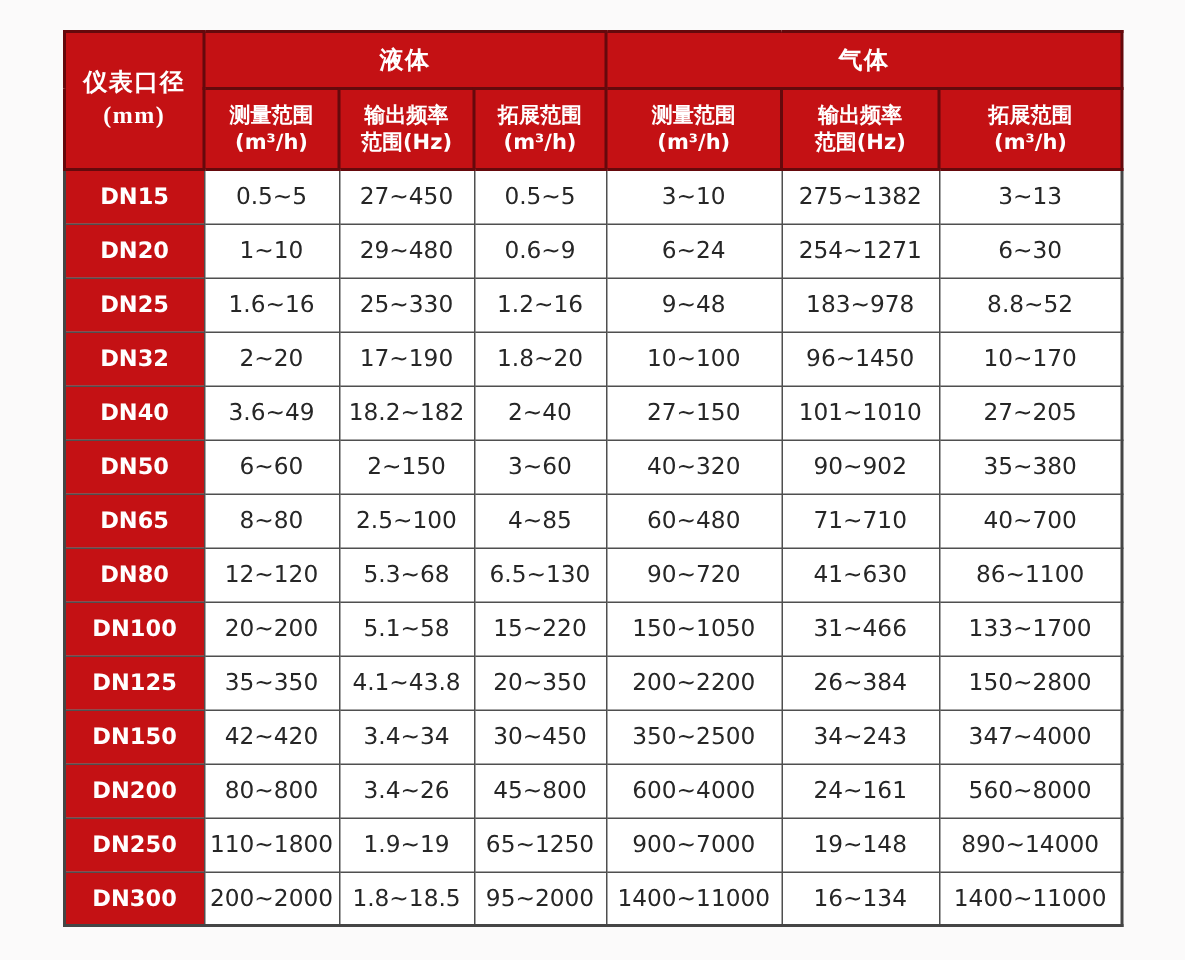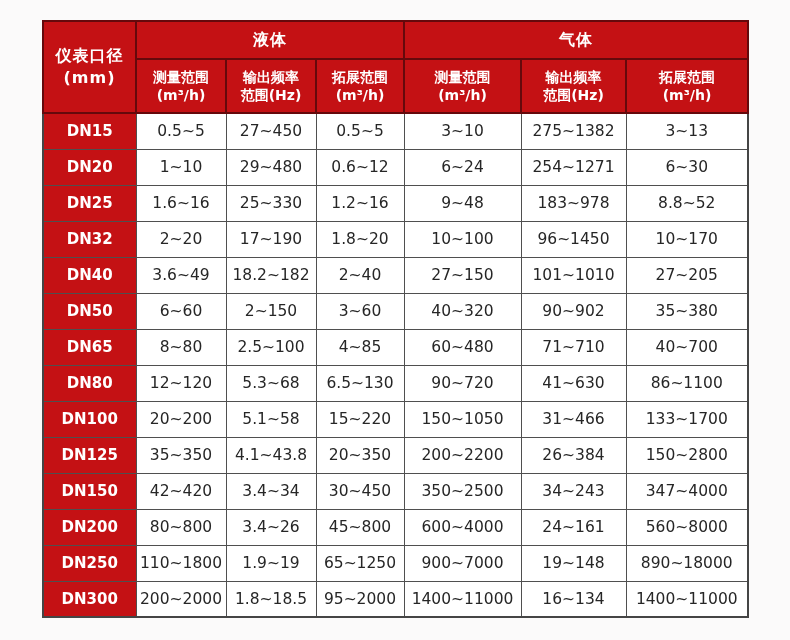--- a/index.html
+++ b/index.html
@@ -29,21 +29,21 @@
   }
   table.spec thead th{
     background:var(--red);
     color:var(--header-text);
     border:2px solid var(--header-line);
     font-weight:bold;
     text-align:center;
     vertical-align:middle;
     padding:0;
   }
-  th.corner{width:93px;font-size:15px;line-height:1.35;}
+  th.corner{width:93px;font-size:15px;line-height:1.35;font-family:Liberation Serif, serif;}
   tr.group-row th{height:38px;font-size:16px;letter-spacing:1px;}
   tr.sub-row th{height:54px;font-size:14px;line-height:1.3;}
   tr.sub-row th span{display:block;}
   table.spec tbody tr{height:36px;}
   table.spec tbody th.dn{
     background:var(--red);
     color:var(--header-text);
     font-weight:bold;
     font-size:15px;
     text-align:center;
@@ -119,21 +119,21 @@
           <td>27~450</td>
           <td>0.5~5</td>
           <td>3~10</td>
           <td>275~1382</td>
           <td>3~13</td>
         </tr>
         <tr>
           <th class="dn">DN20</th>
           <td>1~10</td>
           <td>29~480</td>
-          <td>0.6~12</td>
+          <td>0.6~9</td>
           <td>6~24</td>
           <td>254~1271</td>
           <td>6~30</td>
         </tr>
         <tr>
           <th class="dn">DN25</th>
           <td>1.6~16</td>
           <td>25~330</td>
           <td>1.2~16</td>
           <td>9~48</td>
@@ -221,21 +221,21 @@
           <td>24~161</td>
           <td>560~8000</td>
         </tr>
         <tr>
           <th class="dn">DN250</th>
           <td>110~1800</td>
           <td>1.9~19</td>
           <td>65~1250</td>
           <td>900~7000</td>
           <td>19~148</td>
-          <td>890~18000</td>
+          <td>890~14000</td>
         </tr>
         <tr>
           <th class="dn">DN300</th>
           <td>200~2000</td>
           <td>1.8~18.5</td>
           <td>95~2000</td>
           <td>1400~11000</td>
           <td>16~134</td>
           <td>1400~11000</td>
         </tr>

